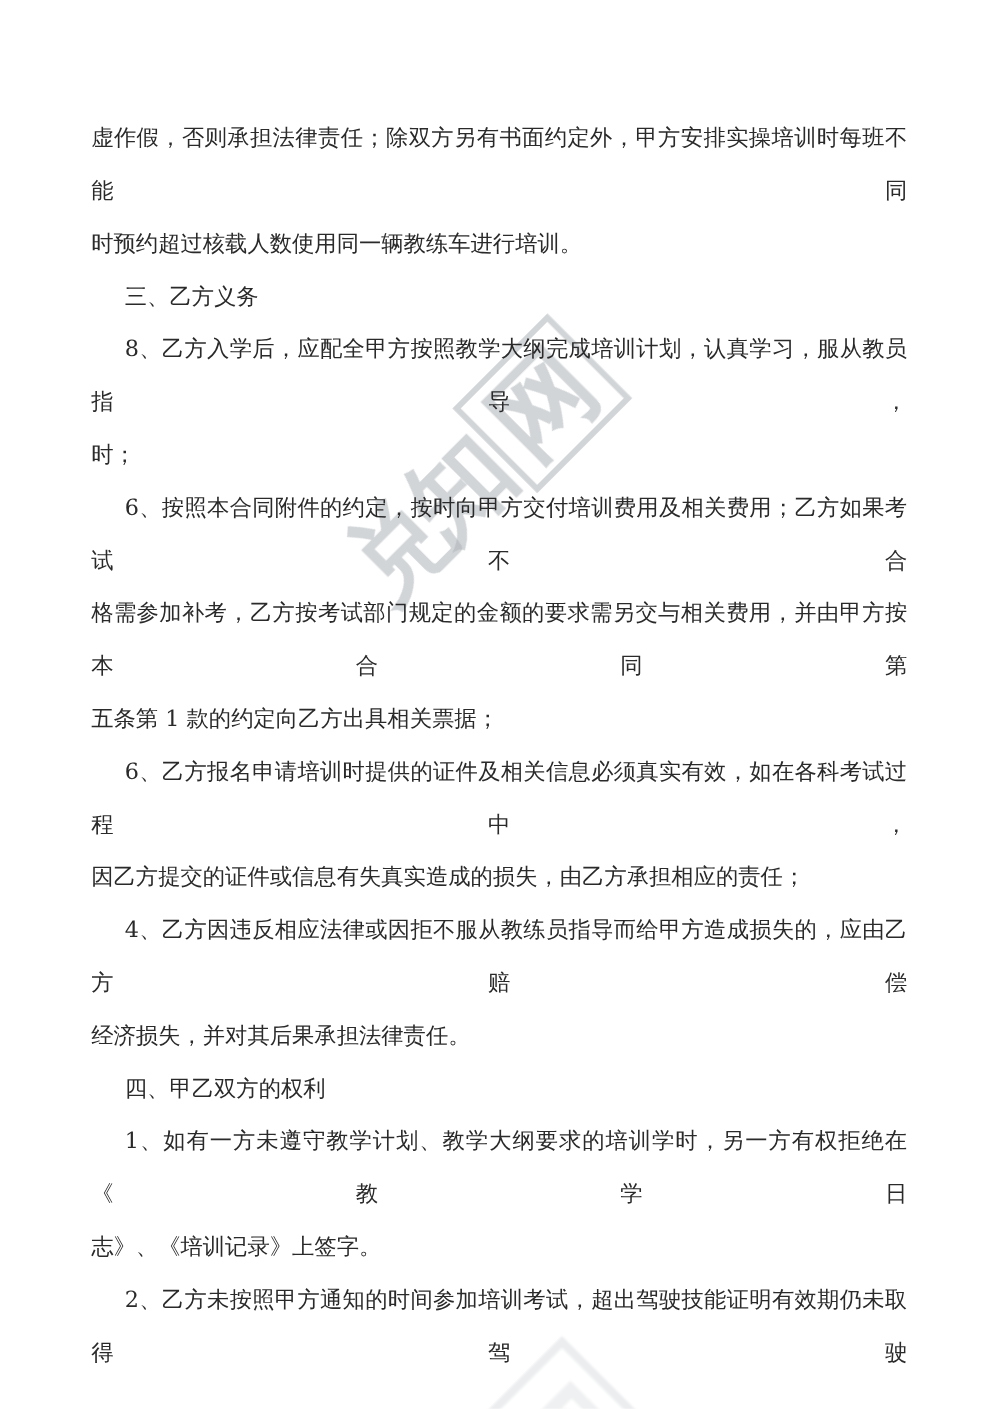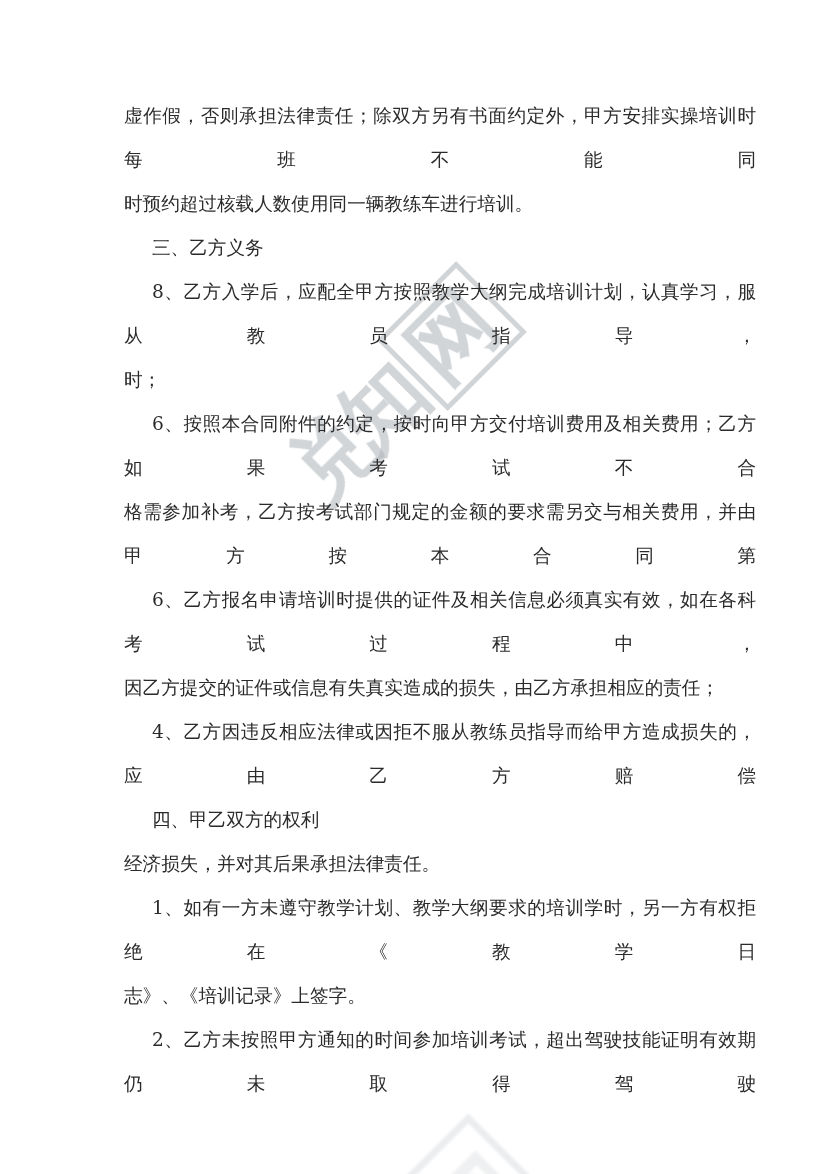--- a/index.html
+++ b/index.html
@@ -25,21 +25,20 @@
     right: 74px;
     top: 94px;
     z-index: 1;
     font-size: 18.6px;
   }
   .line {
     line-height: 44px;
     word-break: break-all;
     text-align: justify;
     text-align-last: justify;
-    margin-left: 48px;
   }
   .line.last {
     text-align: right;
     text-align-last: left;
   }
   .line.indent {
     text-indent: 28px;
   }
   
   .watermark {
@@ -95,23 +94,24 @@
   </div>
 
   <div class="doc">
       <div class="line">虚作假，否则承担法律责任；除双方另有书面约定外，甲方安排实操培训时每班不能同</div>
       <div class="line last">时预约超过核载人数使用同一辆教练车进行培训。</div>
       <div class="line last indent">三、乙方义务</div>
       <div class="line indent">8、乙方入学后，应配全甲方按照教学大纲完成培训计划，认真学习，服从教员指导，</div>
       <div class="line last">时；</div>
       <div class="line indent">6、按照本合同附件的约定，按时向甲方交付培训费用及相关费用；乙方如果考试不合</div>
       <div class="line">格需参加补考，乙方按考试部门规定的金额的要求需另交与相关费用，并由甲方按本合同第</div>
+      <div class="line last">五条第 1 款的约定向乙方出具相关票据；</div>
       <div class="line indent">6、乙方报名申请培训时提供的证件及相关信息必须真实有效，如在各科考试过程中，</div>
       <div class="line last">因乙方提交的证件或信息有失真实造成的损失，由乙方承担相应的责任；</div>
       <div class="line indent">4、乙方因违反相应法律或因拒不服从教练员指导而给甲方造成损失的，应由乙方赔偿</div>
+      <div class="line last">经济损失，并对其后果承担法律责任。</div>
       <div class="line last indent">四、甲乙双方的权利</div>
-      <div class="line last">经济损失，并对其后果承担法律责任。</div>
       <div class="line indent">1、如有一方未遵守教学计划、教学大纲要求的培训学时，另一方有权拒绝在《教学日</div>
       <div class="line last">志》、《培训记录》上签字。</div>
       <div class="line indent">2、乙方未按照甲方通知的时间参加培训考试，超出驾驶技能证明有效期仍未取得驾驶</div>
     </div>
 
 </div>
 
 </body></html>

